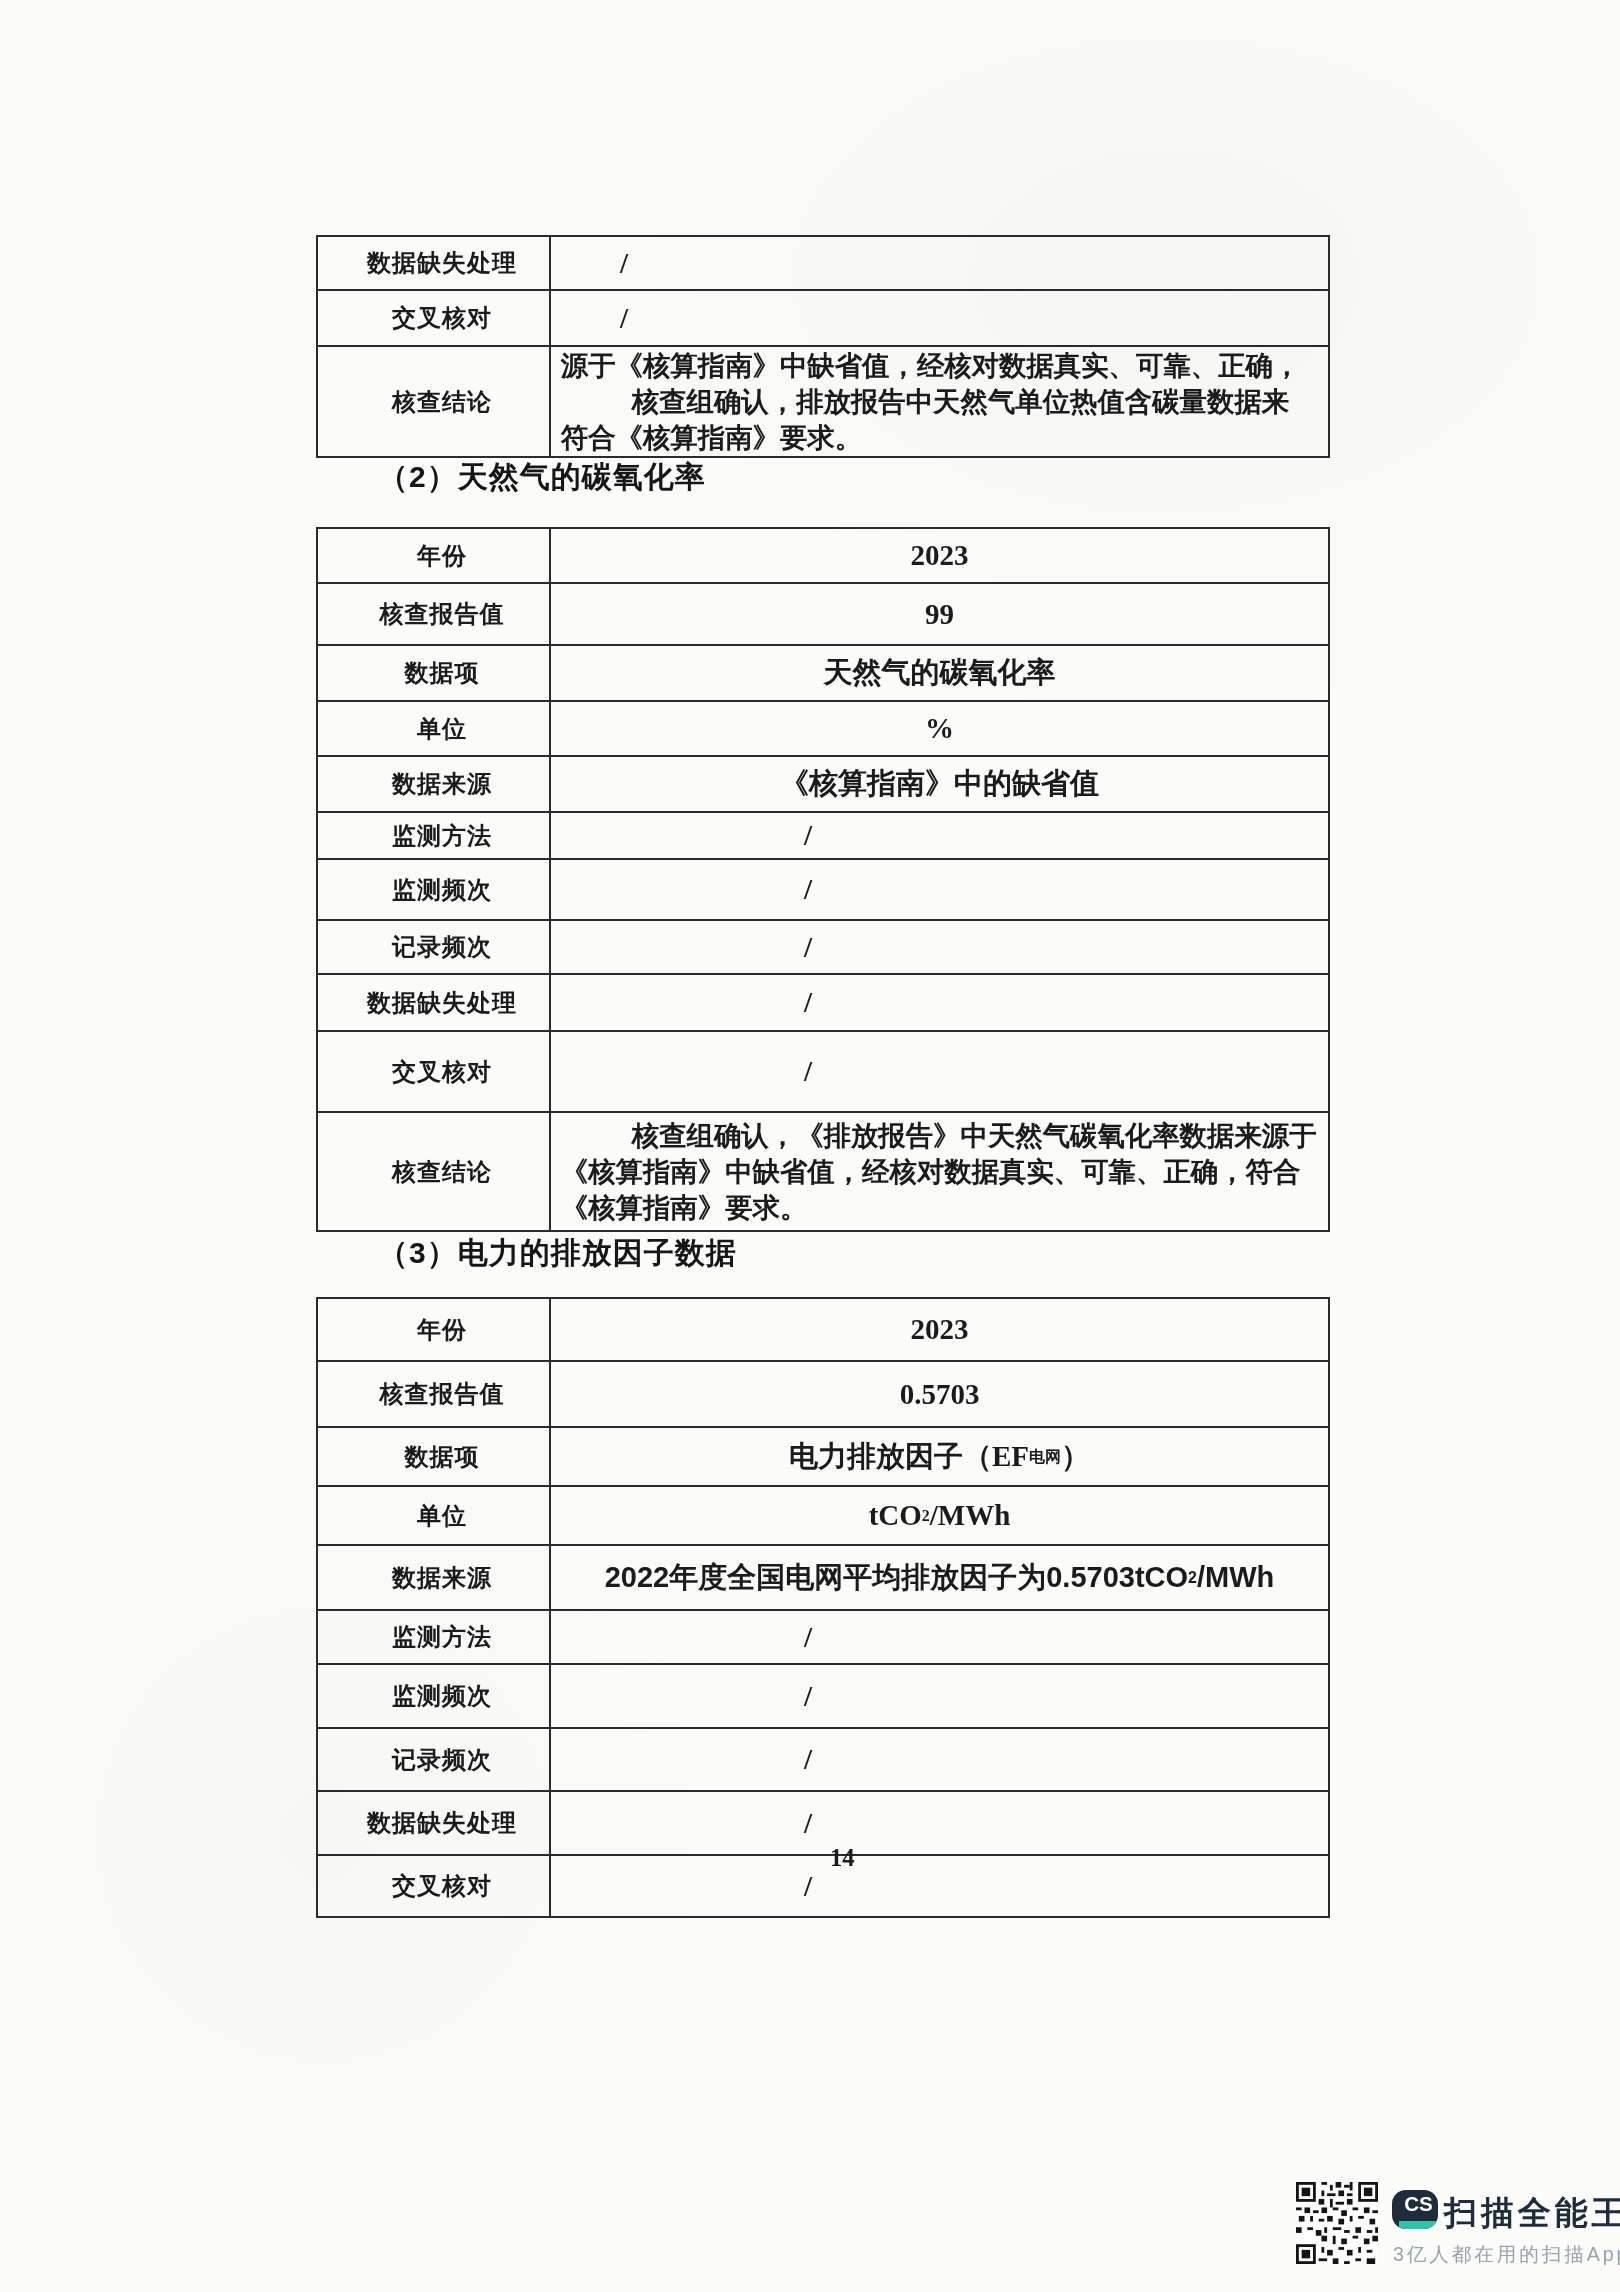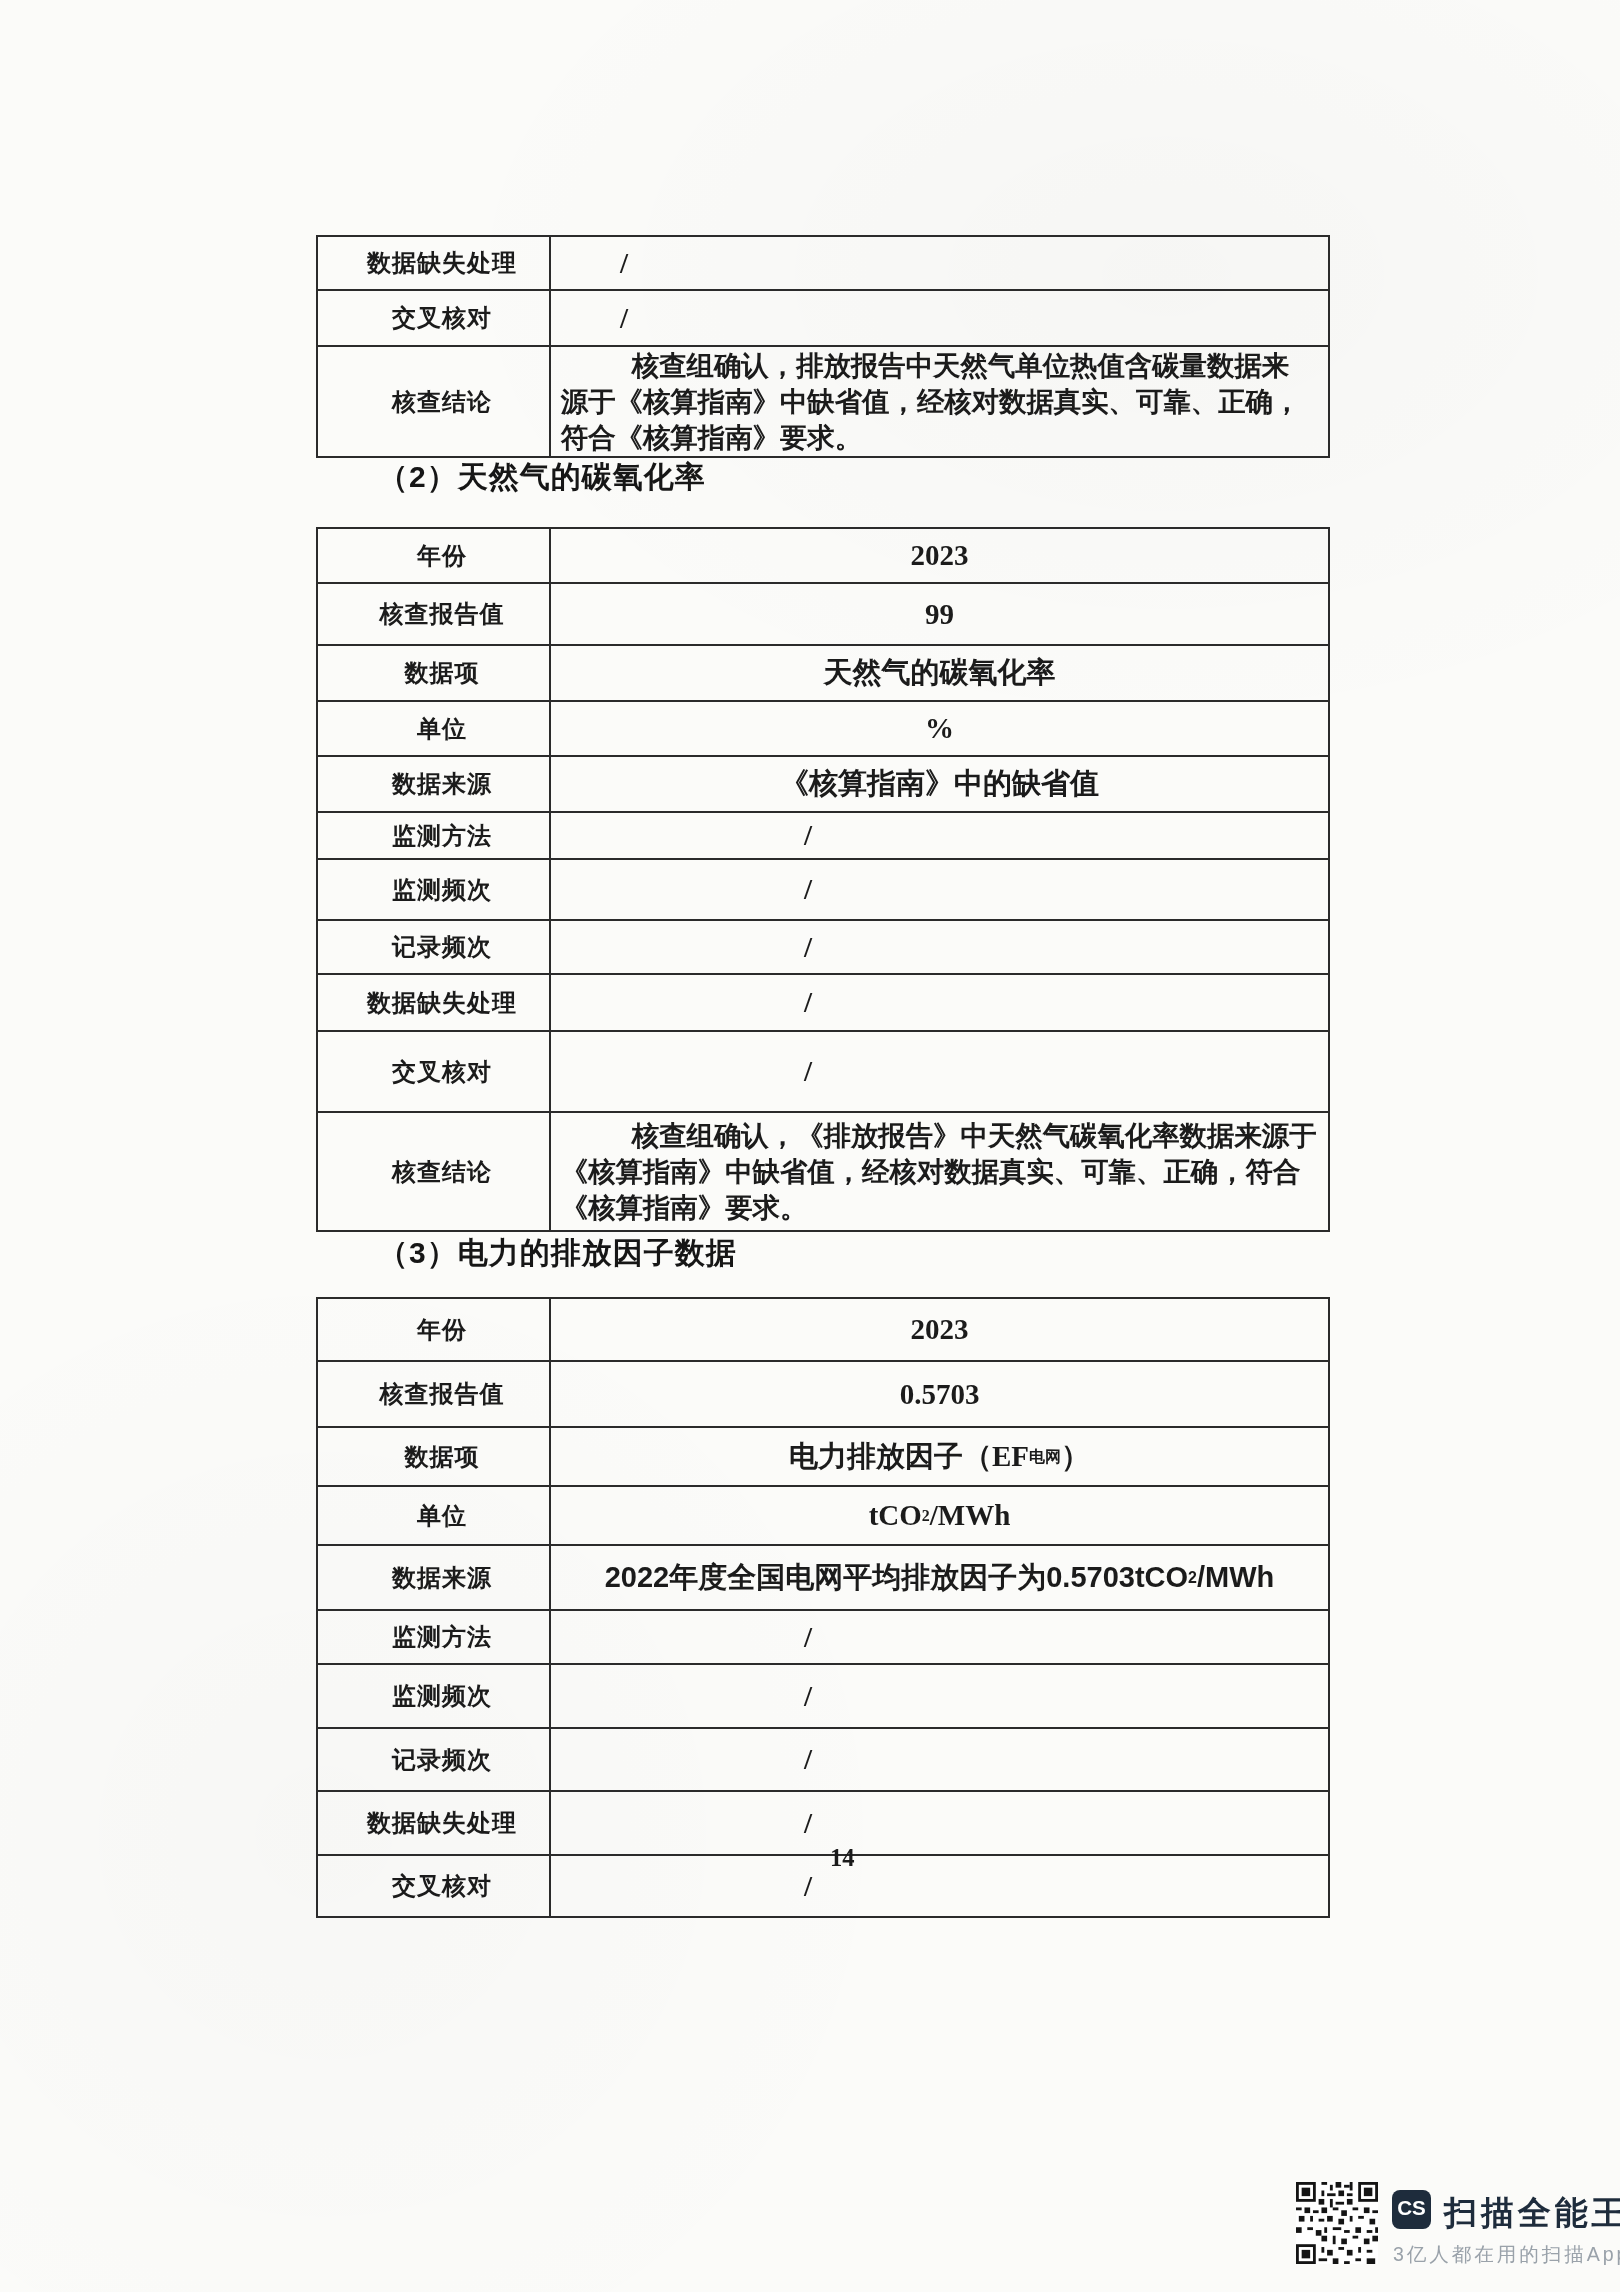--- a/index.html
+++ b/index.html
@@ -73,23 +73,23 @@
     position:absolute;left:830px;top:1844px;
     font-family:"Liberation Serif", serif;
     font-size:24.5px;font-weight:700;
   }
 
   
   .footer{position:absolute;left:1296px;top:2182px;width:294px;height:88px;}
   .qr{position:absolute;left:0;top:0;width:82px;height:82px;}
   .cs-logo{
     position:absolute;left:96px;top:7.8px;width:39px;height:39px;
-    border-radius:8px;overflow:hidden;
+    border-radius:14px;overflow:hidden;
     background:var(--brand-color,#1e2c3c);
-    display:flex;flex-direction:row;
+    display:flex;flex-direction:column;padding-left:7px;
   }
   .cs-logo .cs-txt{
     flex:1;display:flex;align-items:center;justify-content:center;
     color:#ffffff;font-size:20.6px;font-weight:700;letter-spacing:0px;
     font-family:"Liberation Sans", sans-serif;
     padding-bottom:2px;
   }
   .cs-logo .cs-band{height:7.8px;background:var(--accent-color,#2ec4a5);}
   .brand-name{
     position:absolute;left:148px;top:8.8px;
@@ -113,22 +113,22 @@
       <div class="cell lbl">数据缺失处理</div>
       <div class="cell val slash-near">/</div>
     </div>
     <div class="row" style="height:56px">
       <div class="cell lbl">交叉核对</div>
       <div class="cell val slash-near">/</div>
     </div>
     <div class="row" style="height:111px">
       <div class="cell lbl">核查结论</div>
       <div class="cell val para">
+        <div class="line">源于《核算指南》中缺省值，经核对数据真实、可靠、正确，</div>
         <div class="line first">核查组确认，排放报告中天然气单位热值含碳量数据来</div>
-        <div class="line">源于《核算指南》中缺省值，经核对数据真实、可靠、正确，</div>
         <div class="line">符合《核算指南》要求。</div>
       </div>
     </div>
   </div>
 
   <div class="section-heading" style="top:457px;">（2）天然气的碳氧化率</div>
 
   <div class="tbl" style="top:527px;">
     <div class="row" style="height:53px">
       <div class="cell lbl">年份</div>

